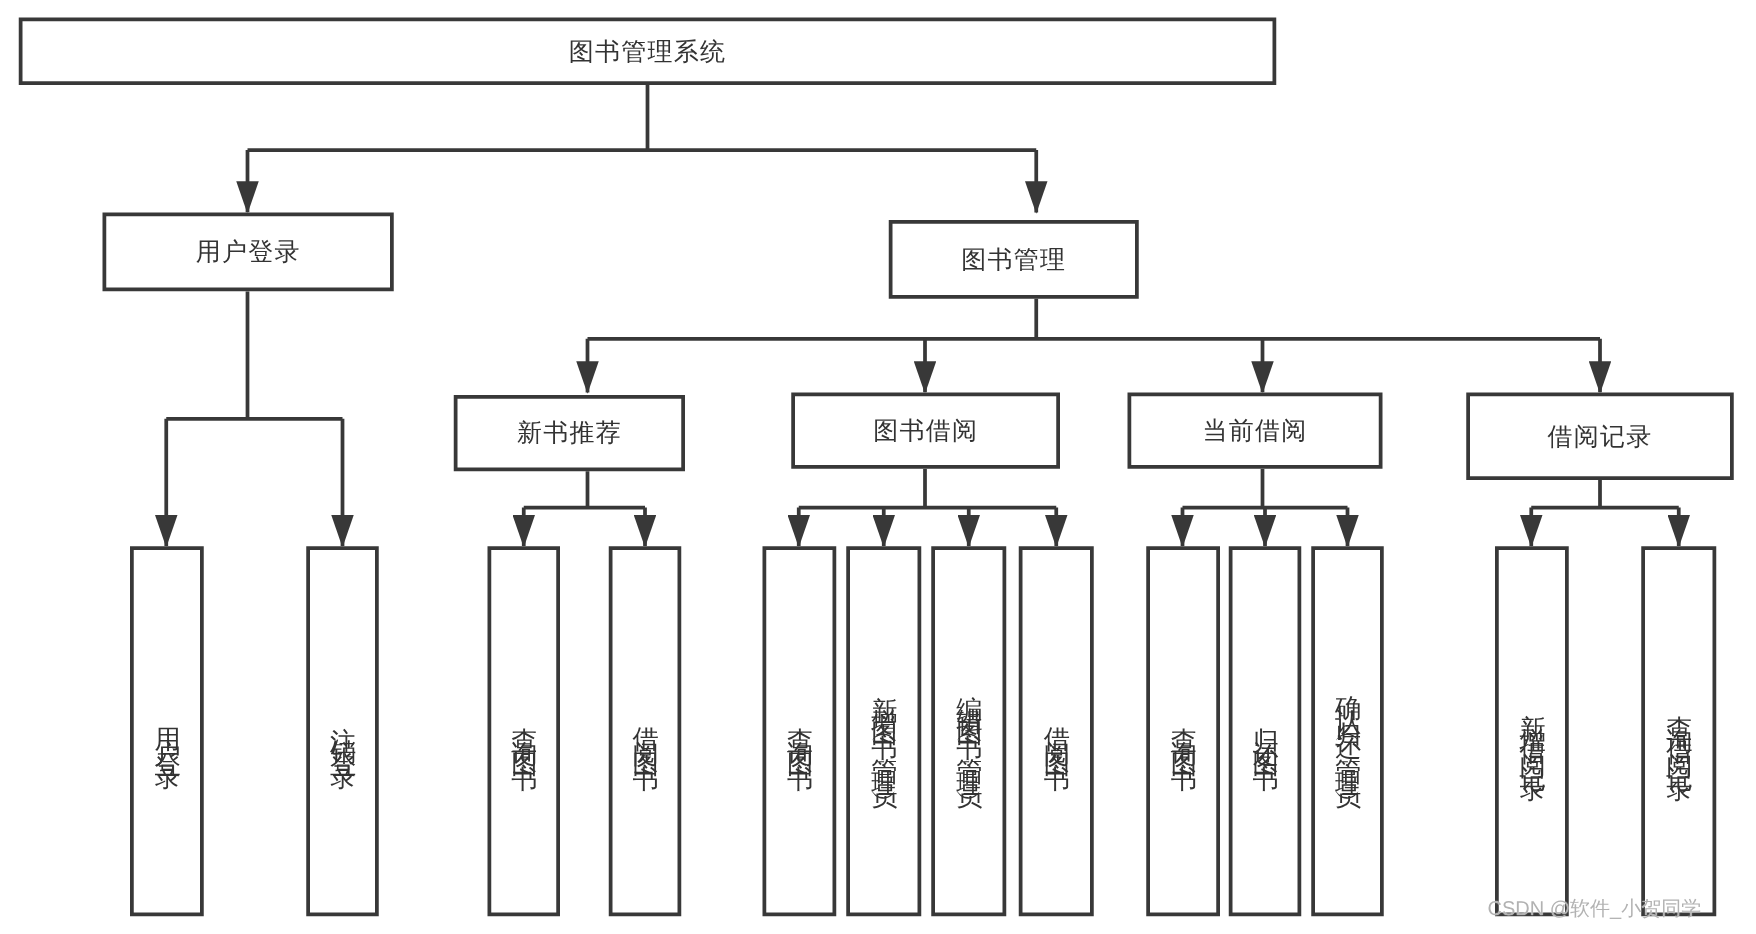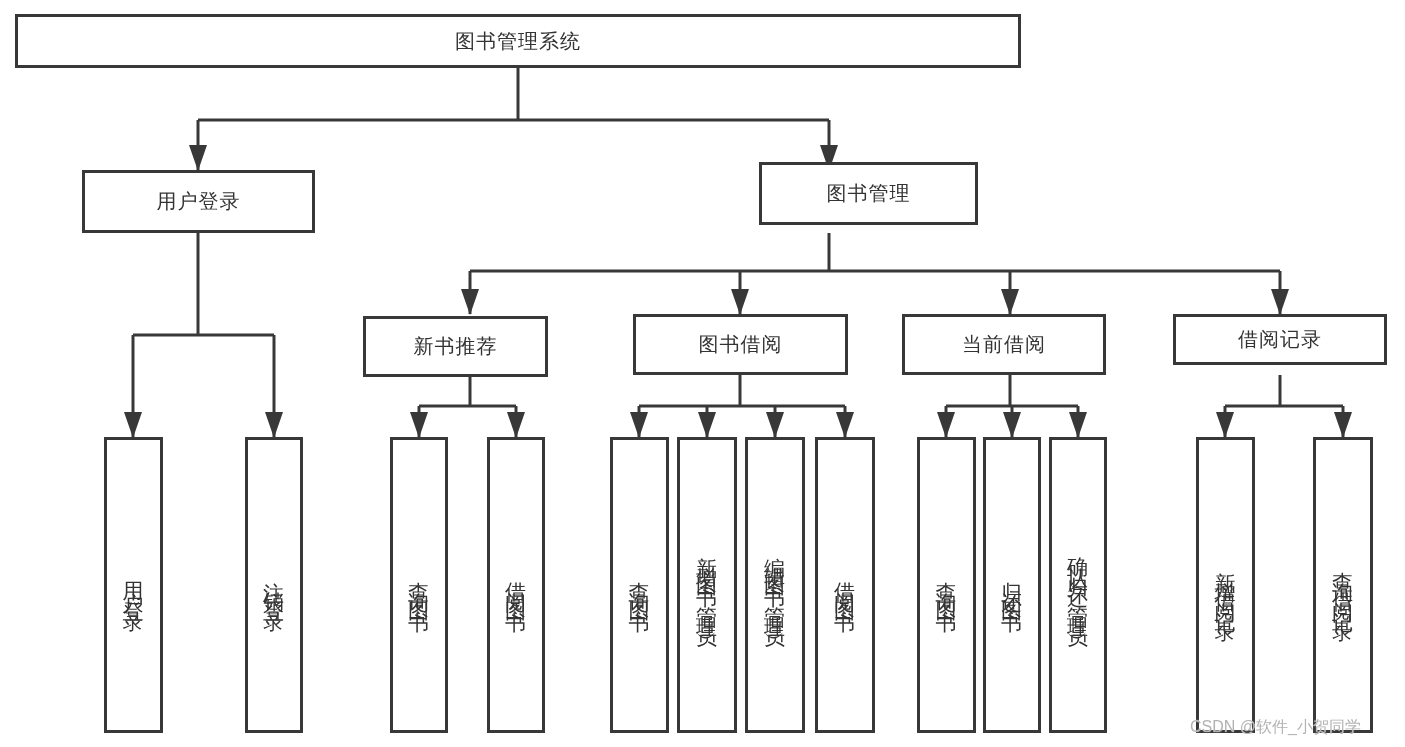--- a/index.html
+++ b/index.html
@@ -50,26 +50,26 @@
   .leaf .vtext {
     writing-mode: vertical-rl;
     text-orientation: mixed;
     font-size: 21px;
     letter-spacing: 10px;
     line-height: 1;
     white-space: nowrap;
   }
   
   .n-user-login  { left: 82px;  top: 170px; width: 233px; height: 63px; }
-  .n-book-mgmt   { left: 711px; top: 162px; width: 219px; height: 63px; margin-left: 48px; }
+  .n-book-mgmt   { left: 711px; top: 176px; width: 200px; height: 63px; }
   
   .n-newbook { left: 363px;  top: 316px; width: 185px; height: 61px; }
   .n-borrow  { left: 633px;  top: 314px; width: 215px; height: 61px; text-align: right; }
   .n-current { left: 902px;  top: 314px; width: 204px; height: 61px; }
-  .n-records { left: 1173px; top: 314px; width: 214px; height: 51px; }
+  .n-records { left: 1173px; top: 314px; width: 214px; height: 70px; }
   
   .lf-1a { left: 104px;  width: 59px; }
   .lf-1b { left: 245px;  width: 58px; }
   .lf-2a { left: 390px;  width: 58px; }
   .lf-2b { left: 487px;  width: 58px; }
   .lf-3a { left: 610px;  width: 59px; }
   .lf-3b { left: 677px;  width: 60px; }
   .lf-3c { left: 745px;  width: 60px; }
   .lf-3d { left: 815px;  width: 60px; }
   .lf-4a { left: 917px;  width: 59px; }

